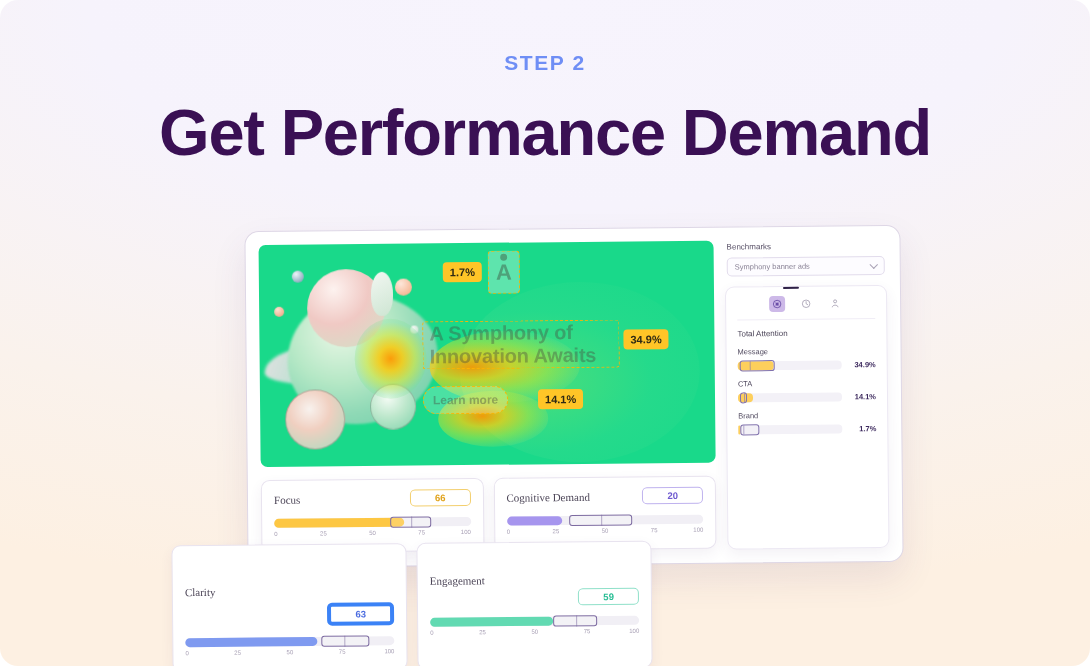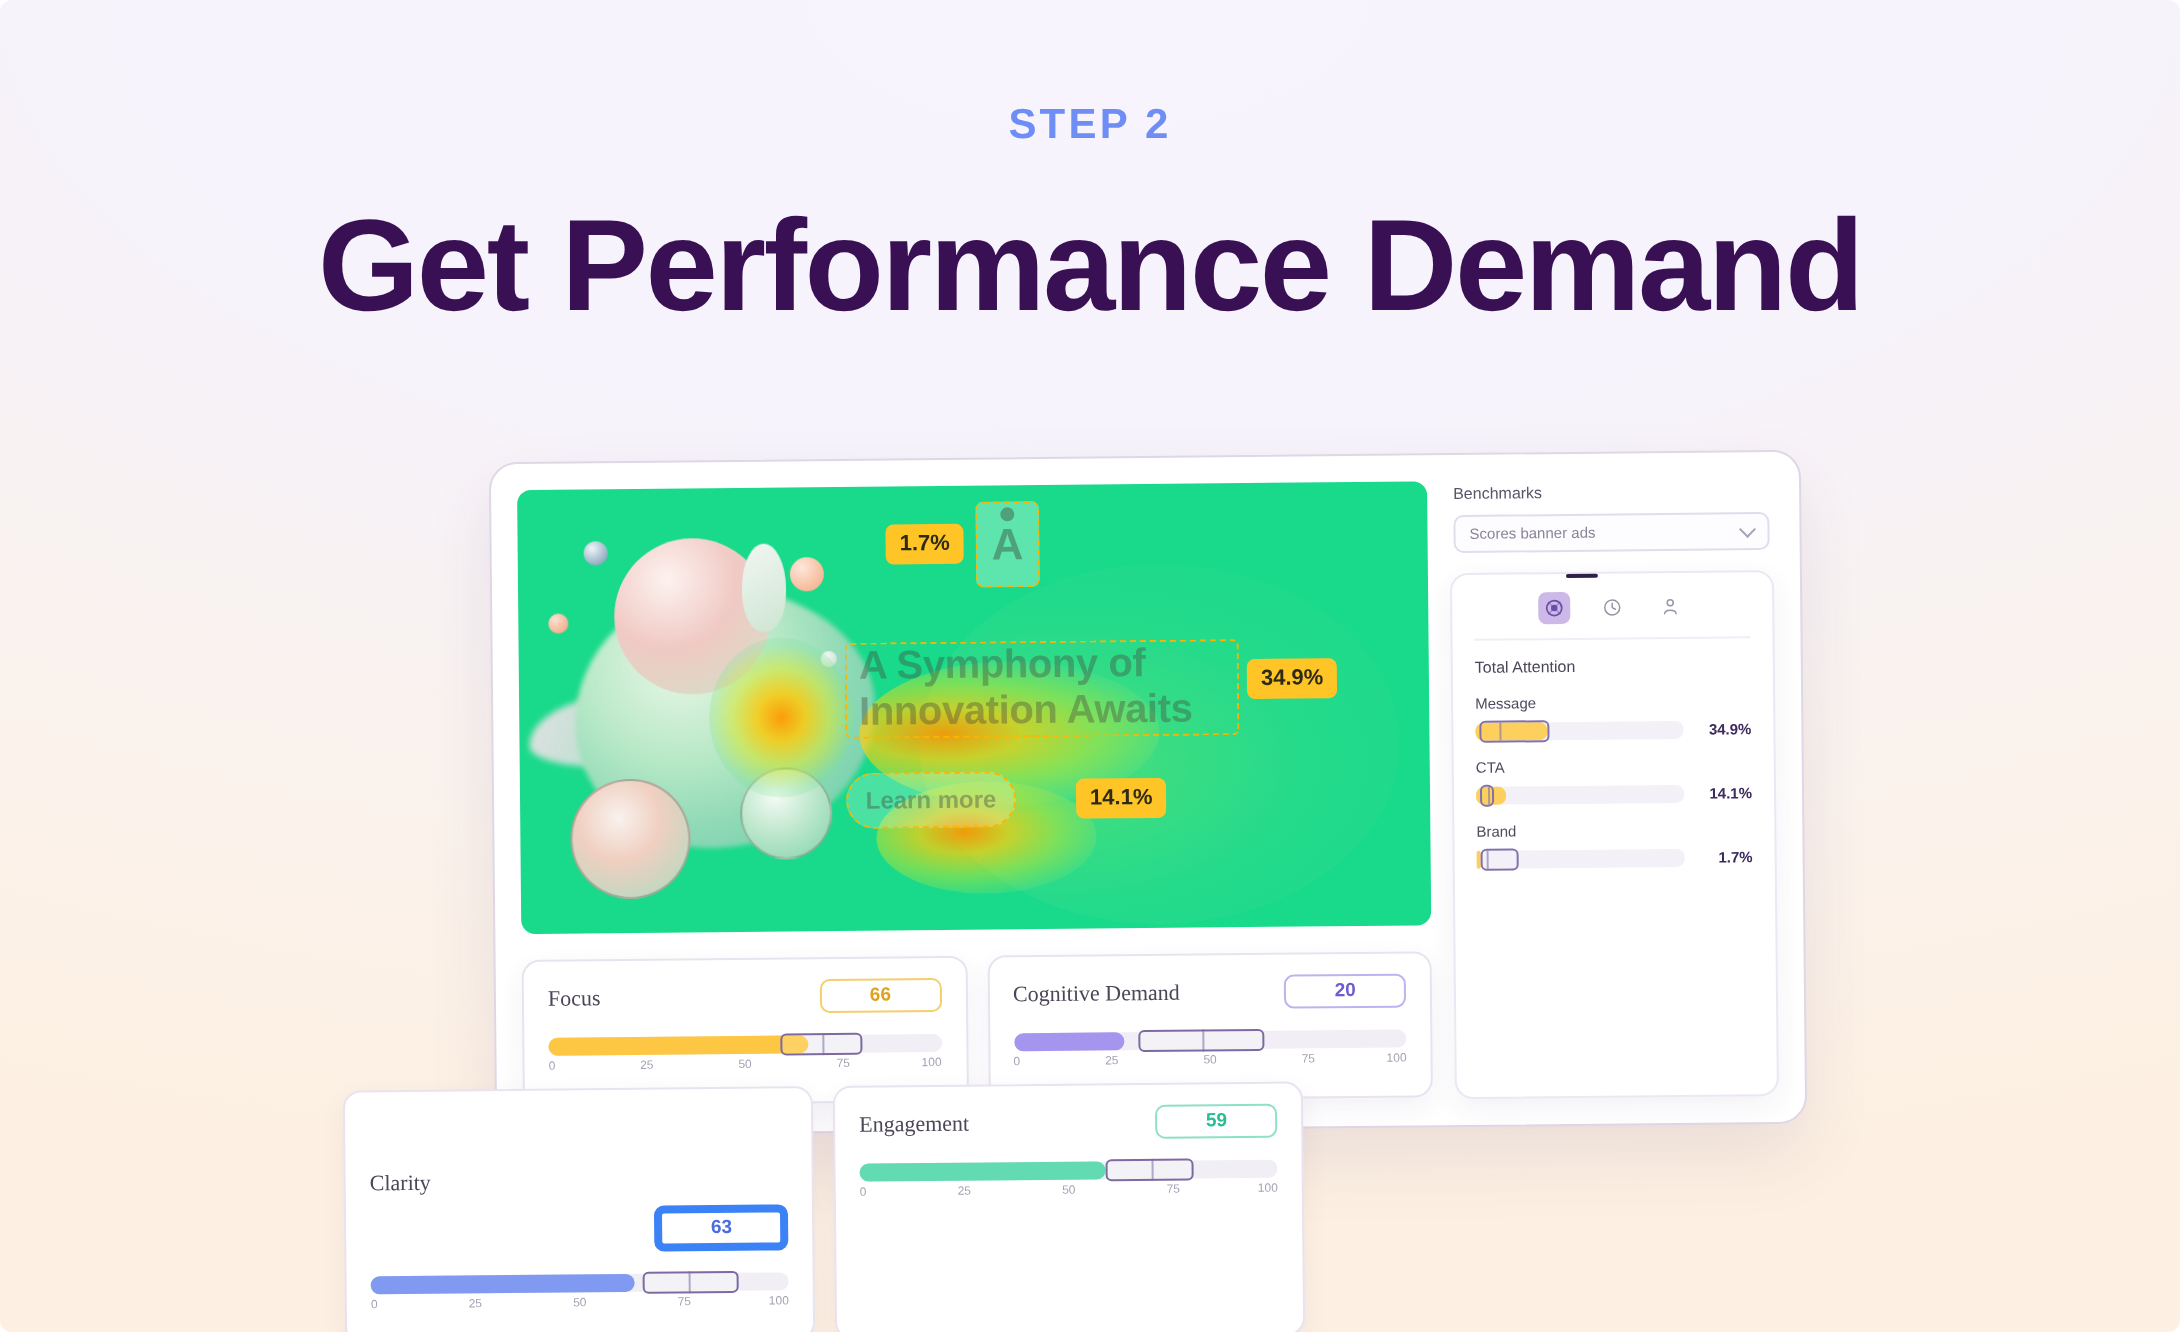--- a/index.html
+++ b/index.html
@@ -9,21 +9,21 @@
     height: 666px;
     overflow: hidden;
     font-family: "Liberation Sans", sans-serif;
     background: #ffffff;
   }
 
   .page {
     position: relative;
     width: 1090px;
     height: 666px;
-    border-radius: 6px;
+    border-radius: 18px;
     overflow: hidden;
     background:
       radial-gradient(120% 90% at 50% 0%, #f7f4fd 0%, #f6f3fc 35%, #faf2ec 72%, #fdf0e2 100%);
   }
 
   
   .heading-wrap {
     position: absolute;
     top: 52px;
     left: 0;
@@ -263,21 +263,21 @@
   .metric-score {
     font-size: 9.5px;
     font-weight: bold;
     border-radius: 5px;
     padding: 2px 24px;
     line-height: 1.2;
   }
   .score-focus      { color: #e0a21a; border: 1px solid #f3cf6e; }
   .score-cognitive  { color: #6f5ad0; border: 1px solid #bfb2ee; }
   .score-clarity    { color: #4b6ce0; border: 4px solid #3b82f6; margin-top: 48px; }
-  .score-engagement { color: #28bd94; border: 1px solid #8fe0c9; }
+  .score-engagement { color: #28bd94; border: 1px solid #8fe0c9; margin-top: 36px; }
 
   .gauge { position: relative; height: 9px; }
   .gauge-track {
     position: absolute; inset: 0;
     background: #f1eff5;
     border-radius: 5px;
   }
   .gauge-fill {
     position: absolute;
     left: 0; top: 0; bottom: 0;
@@ -533,21 +533,21 @@
               </div>
             </div>
           </div>
       </div>
 
       <div class="side-col">
 
         <div class="bench-block">
           <div class="bench-label">Benchmarks</div>
           <div class="bench-select">
-            <span class="bench-value">Scores banner ads</span>
+            <span class="bench-value">Symphony banner ads</span>
             <span class="chev"></span>
           </div>
         </div>
 
         <div class="attn-card">
           <div class="tabs">
             <div class="tab active">
               <div class="tab-underline"></div>
               <svg width="10" height="10" viewBox="0 0 16 16">
                 <circle cx="8" cy="8" r="6" fill="none" stroke="#6b4ea8" stroke-width="1.4"></circle>

